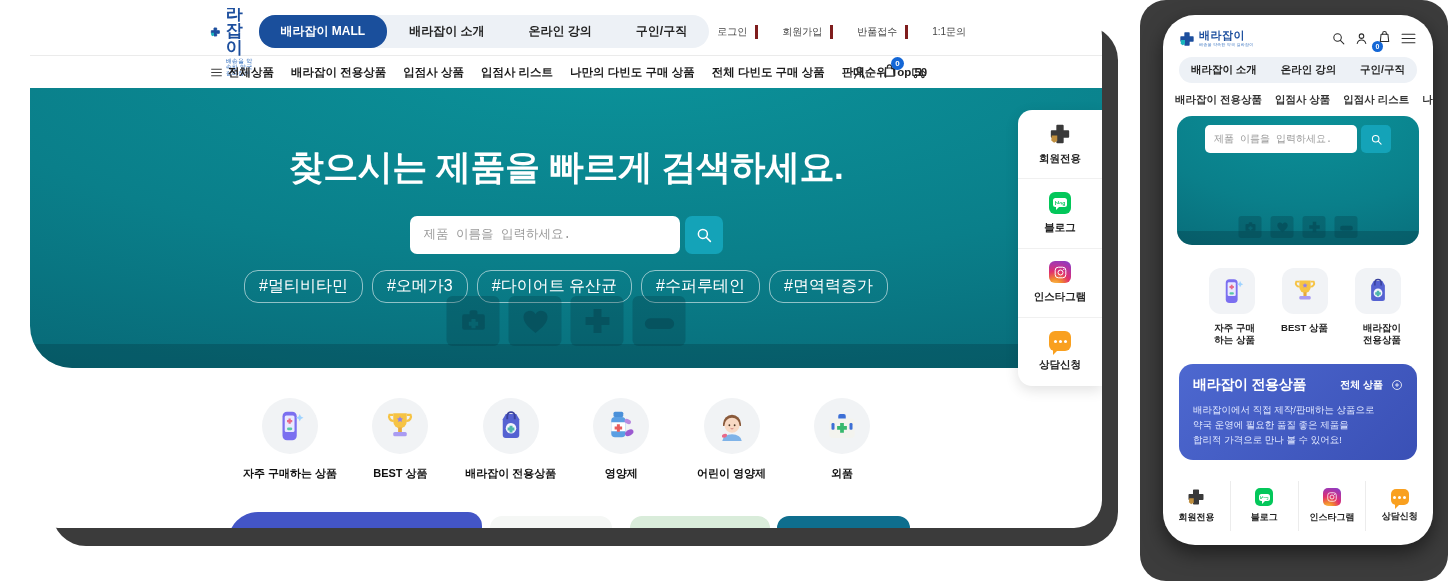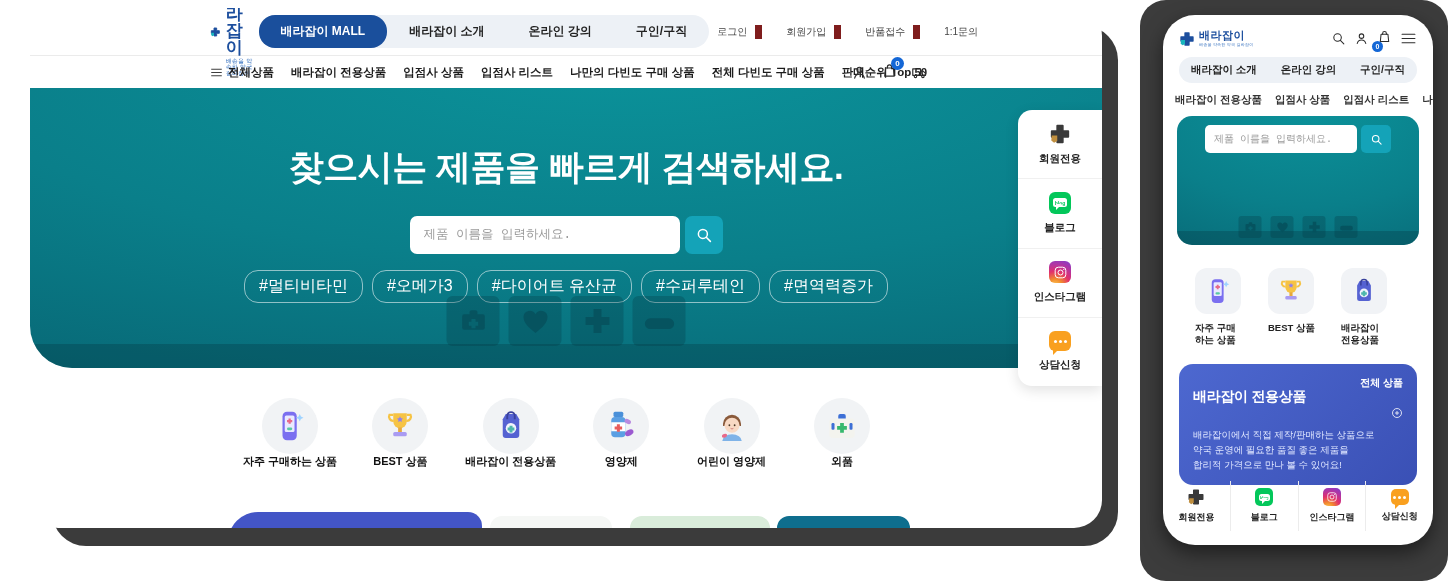--- a/index.html
+++ b/index.html
@@ -22,21 +22,21 @@
   .logo-name { font-size:17px; font-weight:800; color:#1d4f9e; letter-spacing:.5px; }
   .logo-tag { font-size:6px; color:#3a74c0; margin-top:2px; letter-spacing:.2px; }
   .logo-name.sm { font-size:11px; }
   .logo-tag.sm { font-size:4px; margin-top:1.5px; }
   .main-tabs { display:flex; background:#edf1f6; border-radius:17px; align-items:flex-end; }
   .main-tab { font-size:12px; font-weight:700; color:#222; padding:8px 22px; border-radius:16px;
     white-space:nowrap; cursor:pointer; }
   .main-tab.active { background:#1a4f9c; color:#fff; }
   .util-links { display:flex; align-items:center; }
   .util-link { font-size:10px; color:#444; padding:0 8px; position:relative; cursor:pointer; white-space:nowrap; }
-  .util-link + .util-link { border-left:7px solid #7f1d1d;padding-left:24px; }
+  .util-link + .util-link { border-left:3px solid #7f1d1d;padding-left:24px; }
   .d-subnav { height:32px; }
   .d-subnav .d-container { position:relative; height:100%; gap:17px; }
   .sub-item { font-size:11.5px; font-weight:700; color:#1c1c1c; white-space:nowrap; cursor:pointer;
     display:flex; align-items:center; gap:5px; }
   .sub-icons { position:absolute; right:-6px; top:0; height:100%; display:flex; align-items:center; gap:13px; }
   .ic-line { width:17px; height:17px; stroke:#2c2c2c; fill:none; stroke-width:1.7; stroke-linecap:round; stroke-linejoin:round; }
   .bag-wrap { position:relative; }
   .badge { position:absolute; top:-5px; right:-6px; min-width:13px; height:13px; border-radius:7px;
     background:#1467d6; color:#fff; font-size:8px; font-weight:700; display:flex; align-items:center;
     justify-content:center; padding:0 3px; }
@@ -86,21 +86,21 @@
     border-top-color:#f9a01f; border-left-color:#f9a01f; }
   .ic-chat i { width:3px; height:3px; border-radius:50%; background:#fff; }
   .ic-cross { width:22px; height:22px; }
 
   
   .cat-row { width:648px; margin:30px auto 0; display:flex; justify-content:space-between; }
   .cat-item { width:96px; display:flex; flex-direction:column; align-items:center; cursor:pointer; }
   .cat-circle { width:56px; height:56px; border-radius:50%; background:#f1f3f5; display:flex;
     align-items:center; justify-content:center; }
   .cat-circle svg { width:36px; height:36px; }
-  .cat-label { font-size:11px; font-weight:600; color:#111; text-align:center; white-space:nowrap; }
+  .cat-label { margin-top:12px; font-size:11px; font-weight:600; color:#111; text-align:center; white-space:nowrap; }
 
   
   .card-cut { position:absolute; }
   .cc1 { left:198px; top:504px; width:254px; height:30px; border-radius:30px 14px 0 0; background:#4355c6; }
   .cc2 { left:460px; top:508px; width:122px; height:26px; border-radius:12px 12px 0 0; background:#f5f7f5; }
   .cc3 { left:600px; top:508px; width:140px; height:26px; border-radius:12px 12px 0 0; background:#d9ecda; }
   .cc4 { left:747px; top:508px; width:133px; height:26px; border-radius:12px 12px 0 0; background:#0e6e8e; }
 
   
   .m-panel { position:absolute; left:1140px; top:0; width:308px; height:581px; background:#3c3c3c; border-radius:26px; }
@@ -118,31 +118,31 @@
   .m-hero { position:relative; margin:9px 14px 0; height:129px; border-radius:15px; overflow:hidden;
     background:radial-gradient(140% 160% at 55% -10%, #0b929a 0%, #0a7f8a 50%, #07616f 100%); }
   .m-hero-title { text-align:center; padding-top:23px; font-size:16px; font-weight:800; color:#fff; }
   .m-hero .search-row { margin-top:9px; gap:4px; }
   .m-hero .search-input { width:152px; height:28px; font-size:10px; border-radius:5px; padding:0 9px; }
   .m-hero .search-btn { width:30px; height:28px; border-radius:5px; }
   .m-hero .search-btn svg { width:13px; height:13px; }
   .m-hero .hero-floor { height:14px; }
   .m-hero .decor-row { bottom:7px; }
   .m-cats { margin-top:23px; display:flex; justify-content:center; gap:13px; }
-  .m-cat { width:60px; display:flex; flex-direction:column; align-items:flex-start; cursor:pointer; }
+  .m-cat { width:60px; display:flex; flex-direction:column; align-items:flex-end; cursor:pointer; }
   .m-tile { width:46px; height:46px; border-radius:12px; background:#f1f3f6; display:flex;
     align-items:center; justify-content:center; }
   .m-tile svg { width:30px; height:30px; }
   .m-cat-label { margin-top:8px; font-size:9.5px; font-weight:700; color:#222; text-align:center;
     line-height:1.3; white-space:pre-line; }
   .promo { margin:17px 16px 0; border-radius:14px; padding:12px 14px 13px;
     background:linear-gradient(135deg,#4d68d0 0%, #3a50b5 100%); color:#fff; }
   .promo-head { display:flex; align-items:center; justify-content:space-between; }
   .promo-title { font-size:14px; font-weight:800; letter-spacing:-.3px; }
-  .promo-link { display:flex; align-items:flex-end; gap:17px; font-size:10px; font-weight:700; cursor:pointer;flex-direction:column; }
+  .promo-link { display:flex; align-items:center; gap:8px; font-size:10px; font-weight:700; cursor:pointer; }
   .promo-link svg { width:12px; height:12px; stroke:#fff; fill:none; stroke-width:1.6; }
   .promo-body { margin-top:8px; font-size:9.5px; line-height:1.6; color:#dfe6ff; white-space:pre-line; }
   .m-bottombar { position:absolute; left:0; right:0; bottom:14px; height:50px; display:flex; }
   .m-bitem { flex:1; display:flex; flex-direction:column; align-items:center; justify-content:center;
     gap:5px; cursor:pointer; }
   .m-bitem + .m-bitem { border-left:1px solid #ececec; }
   .m-bitem .quick-label { font-size:9px; }
   .m-bitem .ic-blog,.m-bitem .ic-insta,.m-bitem .ic-cross { width:18px; height:18px; border-radius:5px; }
   .m-bitem .ic-chat { width:18px; height:16px; border-radius:5px; }
   .m-bitem .ic-blog .bub { width:11px; height:7px; font-size:4px; }

